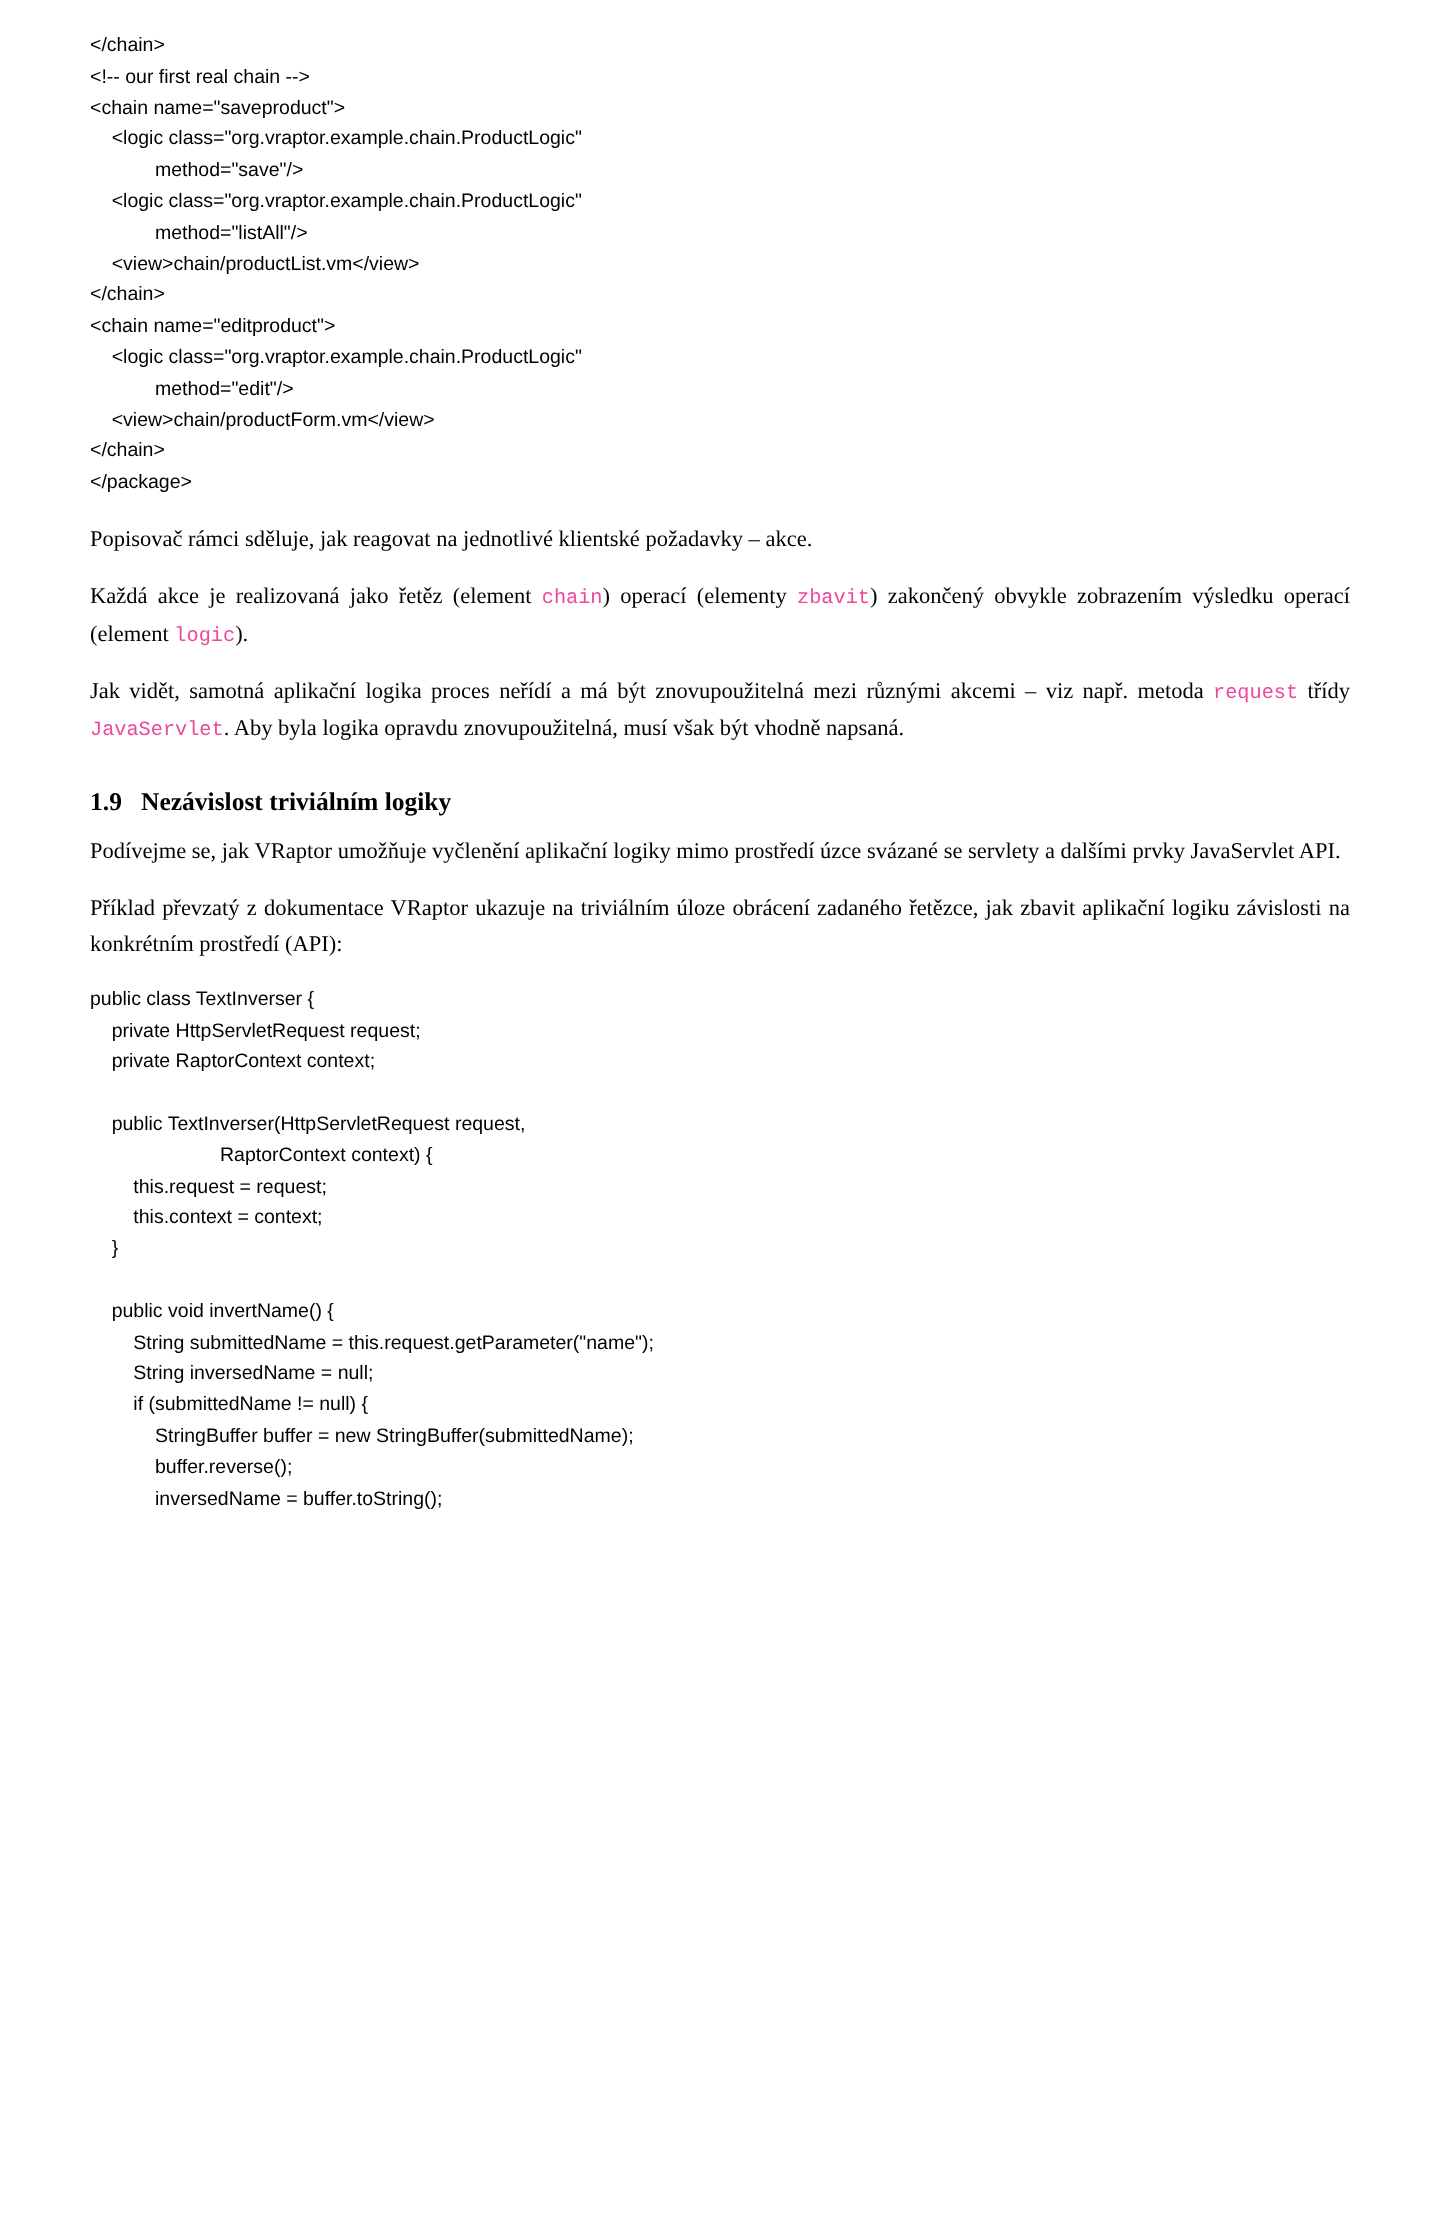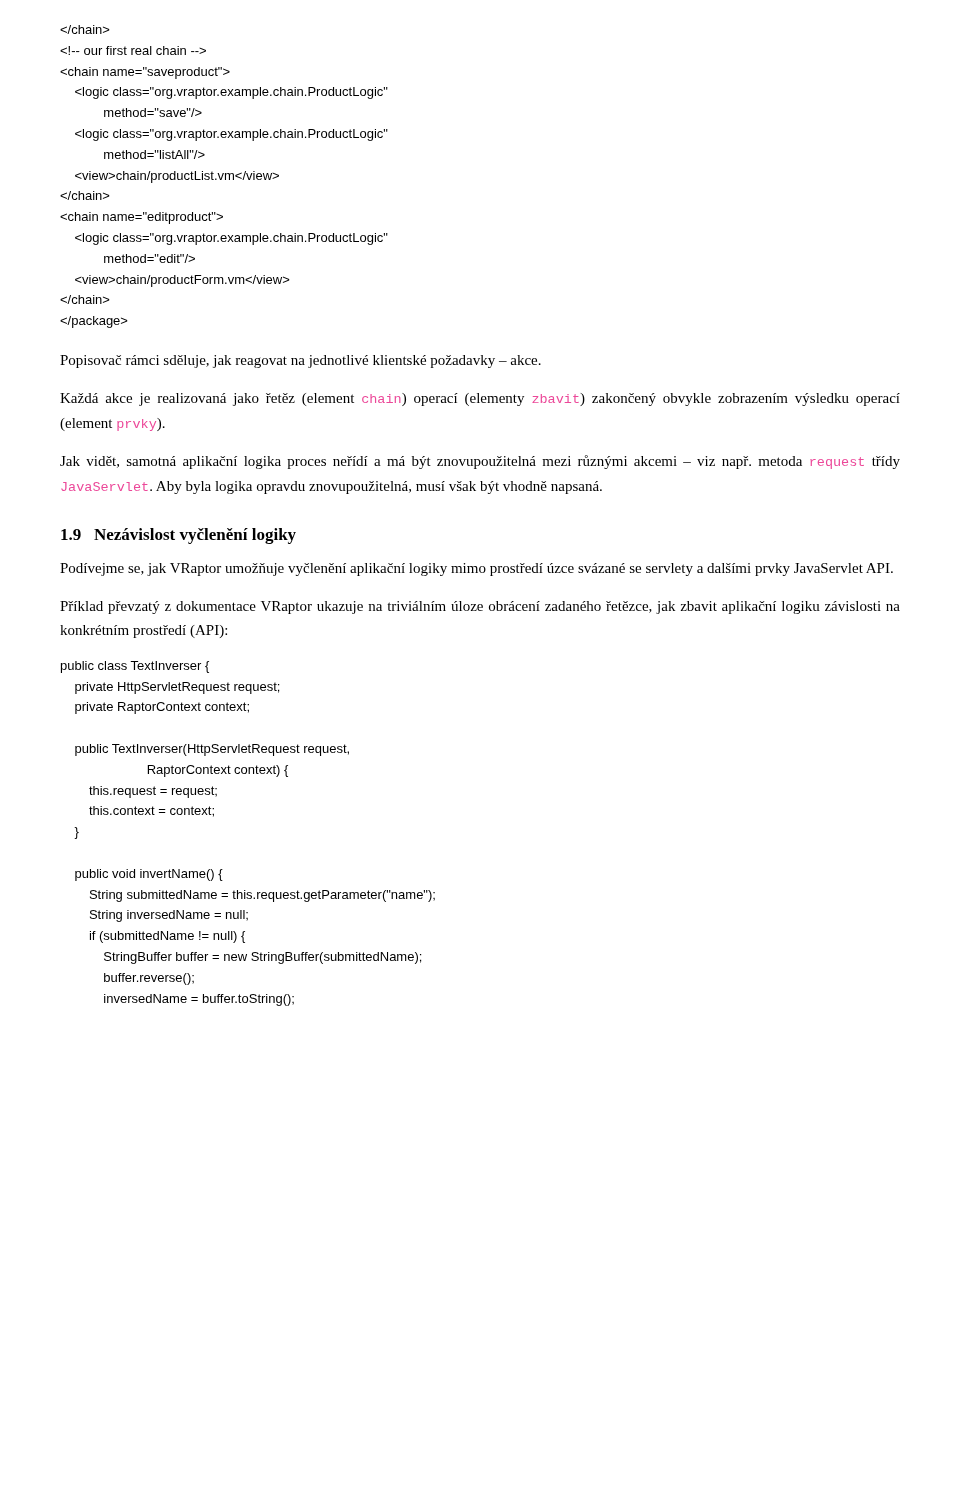--- a/index.html
+++ b/index.html
@@ -63,30 +63,30 @@
     &lt;view&gt;chain/productForm.vm&lt;/view&gt;
 &lt;/chain&gt;
 &lt;/package&gt;</div>
 </div>
 
 <p class="paragraph">
   <span>Popisovač rámci sděluje, jak reagovat na jednotlivé klientské požadavky – akce.</span>
 </p>
 
 <p class="paragraph">
-  Každá akce je realizovaná jako řetěz (element <span class="code-inline">chain</span>) operací (elementy <span class="code-inline">zbavit</span>) zakončený obvykle zobrazením výsledku operací (element <span class="code-inline">prvky</span>).
+  Každá akce je realizovaná jako řetěz (element <span class="code-inline">chain</span>) operací (elementy <span class="code-inline">zbavit</span>) zakončený obvykle zobrazením výsledku operací (element <span class="code-inline">logic</span>).
 </p>
 
 <p class="paragraph">
   Jak vidět, samotná aplikační logika proces neřídí a má být znovupoužitelná mezi různými akcemi – viz např. metoda <span class="code-inline">request</span> třídy <span class="code-inline">JavaServlet</span>. Aby byla logika opravdu znovupoužitelná, musí však být vhodně napsaná.
 </p>
 
 <div style="margin: 24px 0 8px 0;">
   <span class="section-heading">
-    <span>1.9</span>&nbsp;&nbsp;&nbsp;<span>Nezávislost vyčlenění logiky</span>
+    <span>1.9</span>&nbsp;&nbsp;&nbsp;<span>Nezávislost triviálním logiky</span>
   </span>
 </div>
 
 <p class="paragraph">
   <span>Podívejme se, jak VRaptor umožňuje vyčlenění aplikační logiky mimo prostředí úzce svázané se servlety a dalšími prvky JavaServlet API.</span>
 </p>
 
 <p class="paragraph">
   <span>Příklad převzatý z dokumentace VRaptor ukazuje na triviálním úloze obrácení zadaného řetězce, jak zbavit aplikační logiku závislosti na konkrétním prostředí (API):</span>
 </p>

